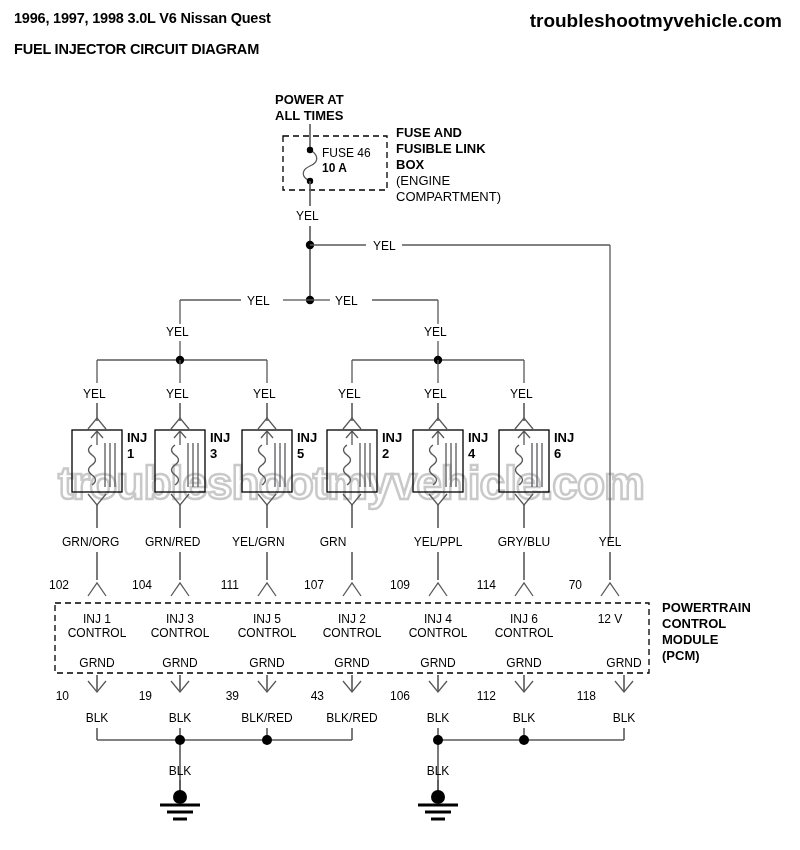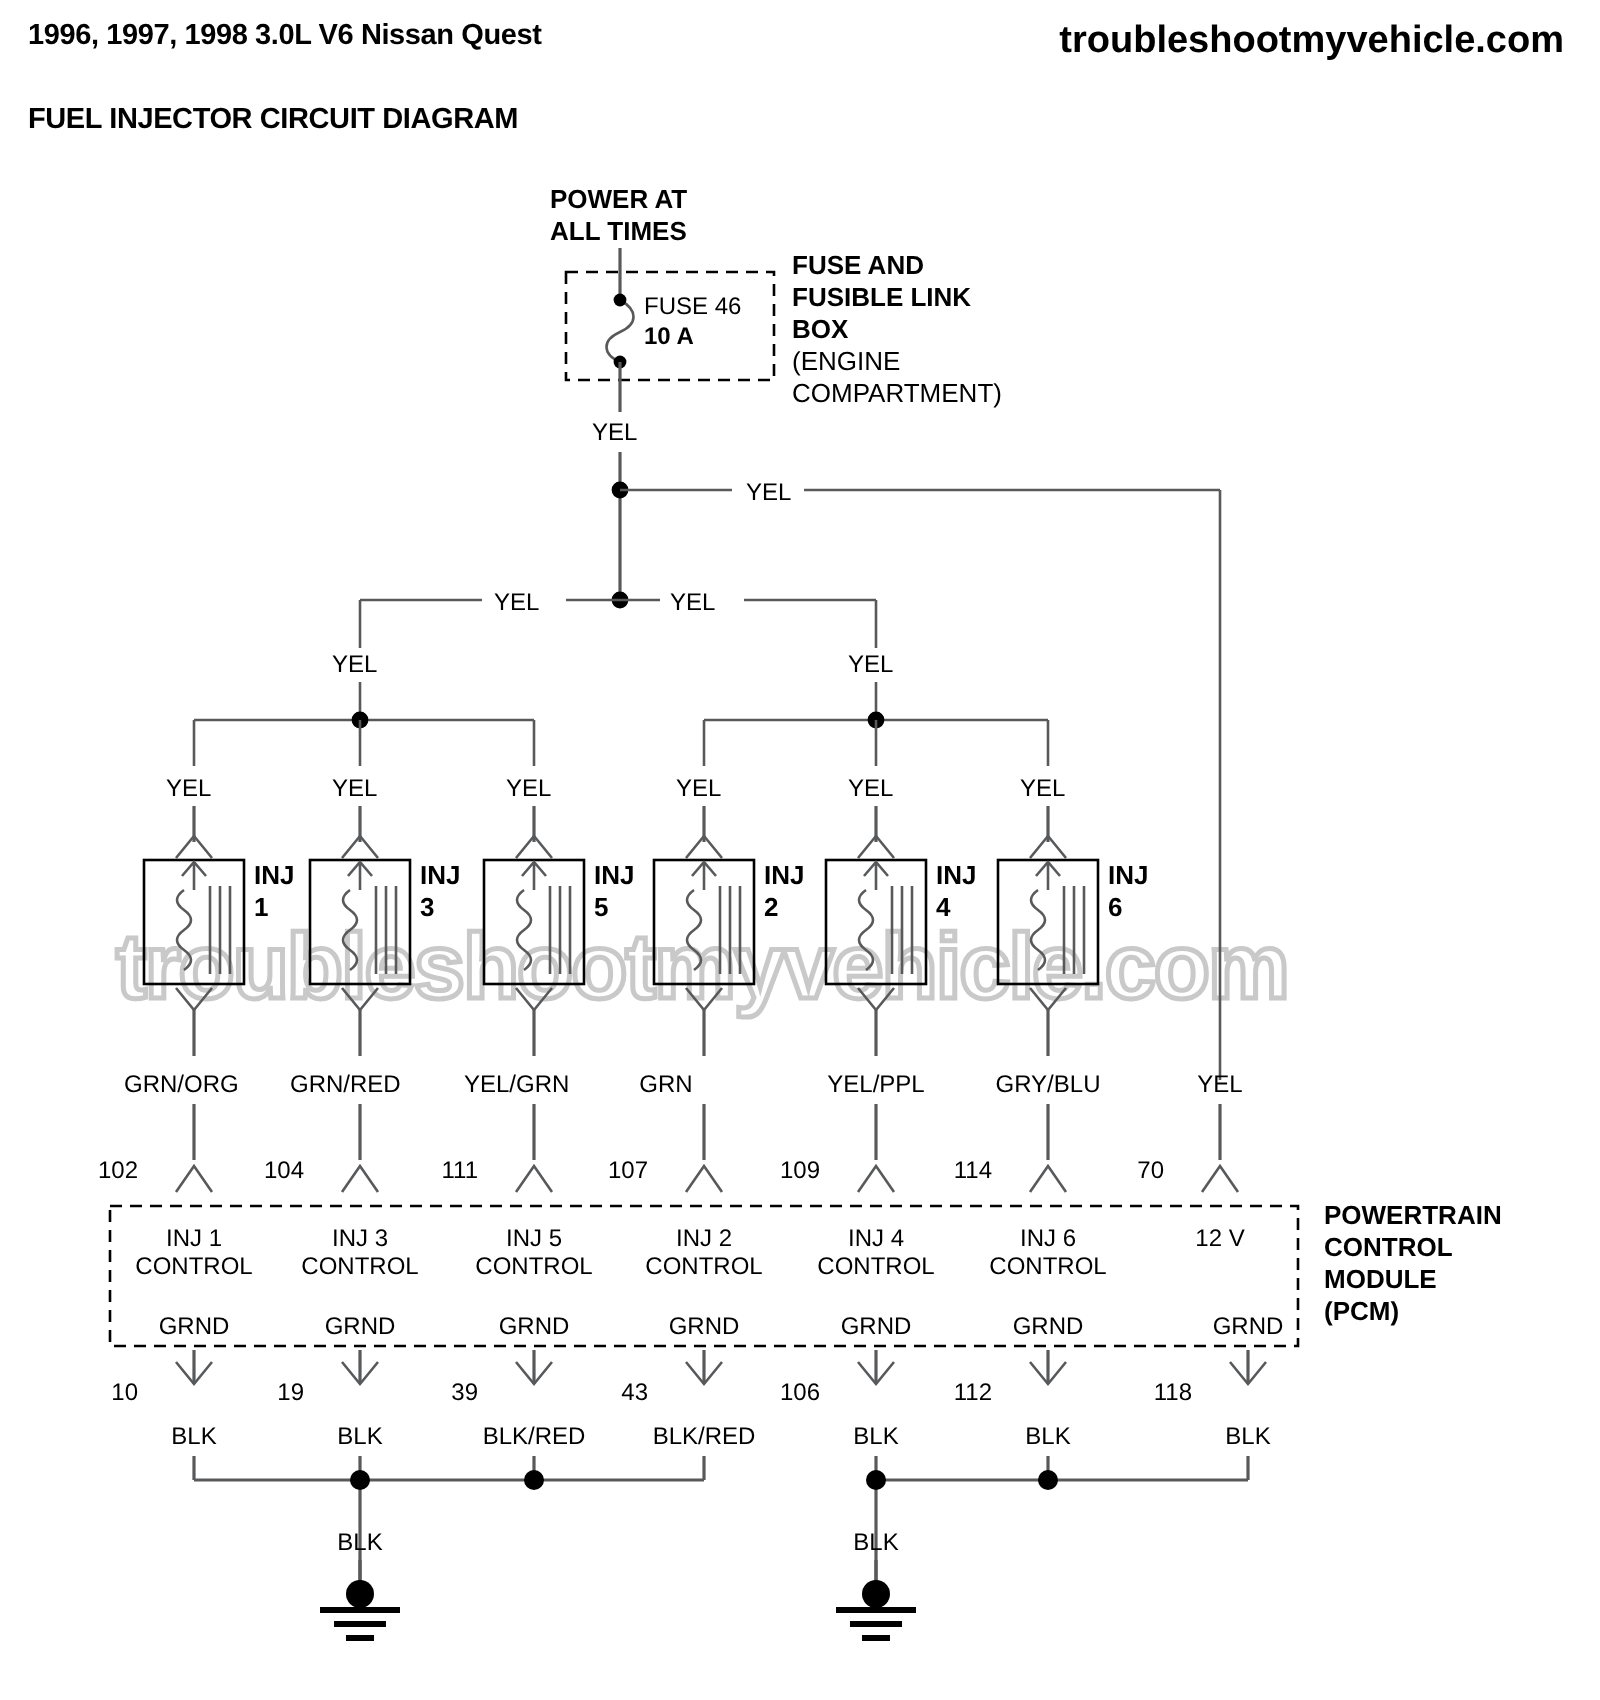--- a/index.html
+++ b/index.html
@@ -39,21 +39,21 @@
     white-space:nowrap;
     pointer-events:none;
   }
 </style>
 </head>
 <body>
 
 <div id="root">
 
   <div class="hdr hdr-title" style="left:14px;top:10px;">1996, 1997, 1998 3.0L V6 Nissan Quest</div>
-  <div class="hdr hdr-title" style="left:14px;top:52px;">FUEL INJECTOR CIRCUIT DIAGRAM</div>
+  <div class="hdr hdr-title" style="left:14px;top:41px;">FUEL INJECTOR CIRCUIT DIAGRAM</div>
   <div class="site">troubleshootmyvehicle.com</div>
 
   <div class="wm">troubleshootmyvehicle.com</div>
 
   <svg id="diagram" viewBox="0 0 800 850">
 
     <text x="275" y="104" class="t13 bold">POWER AT</text>
     <text x="275" y="120" class="t13 bold">ALL TIMES</text>
 
     <rect x="283" y="136" width="104" height="54" class="dashbox"></rect>

